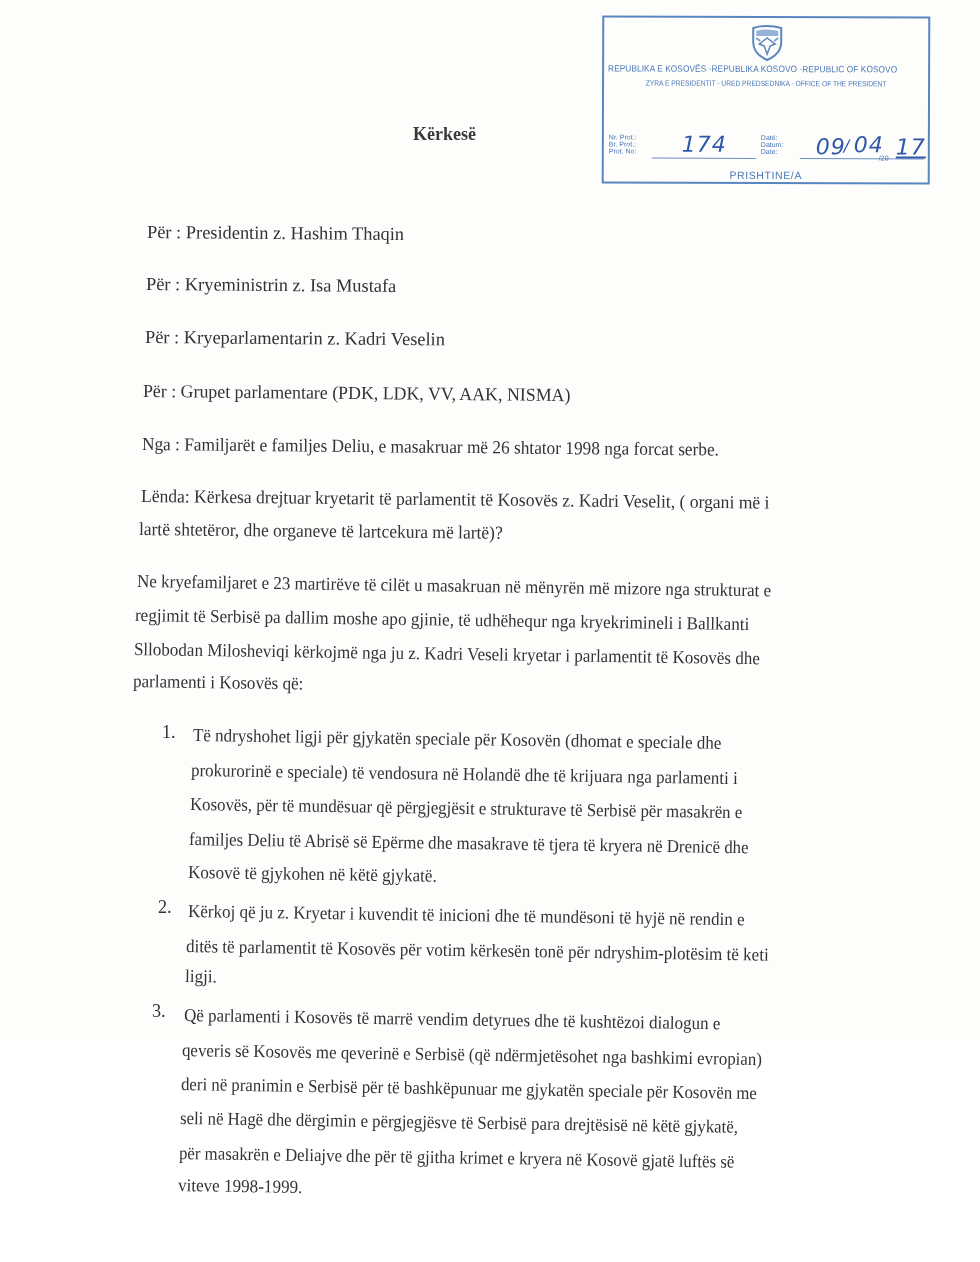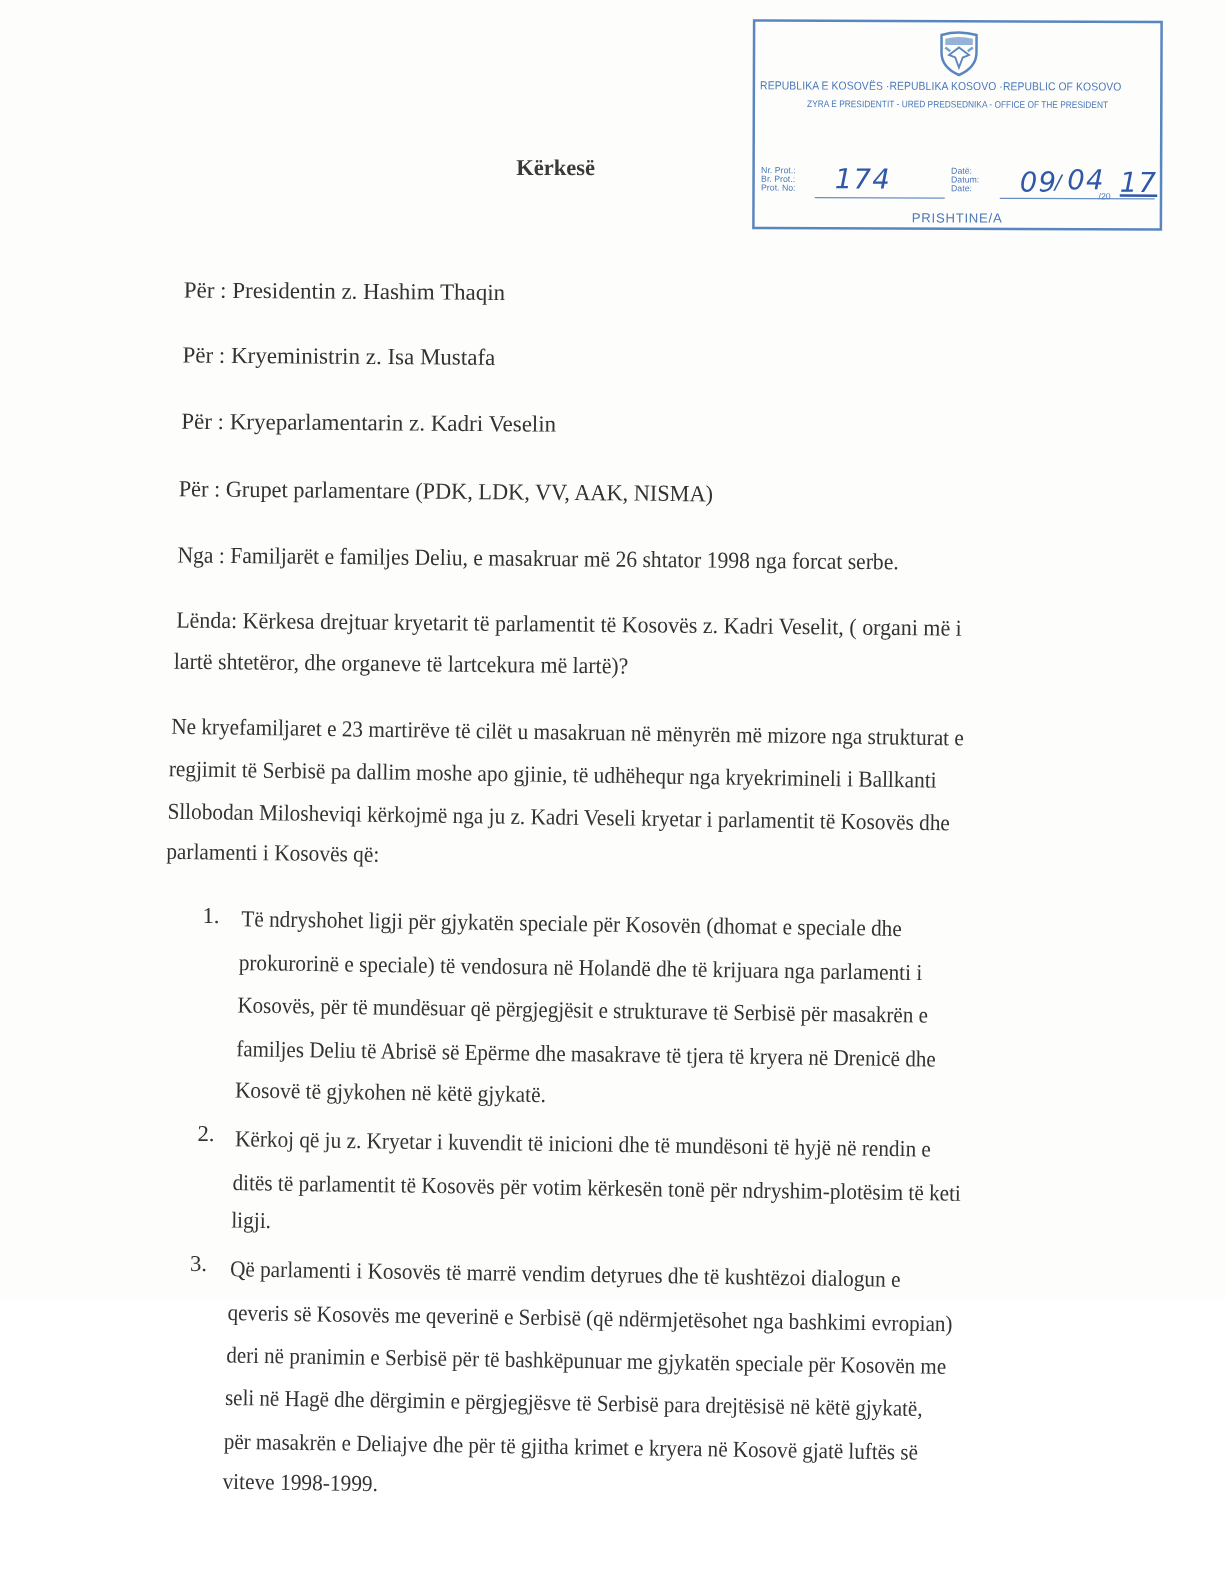--- a/index.html
+++ b/index.html
@@ -136,21 +136,21 @@
       <path d="M17 14 L25 20 L20 22 L17 30 L14 22 L9 20 Z" fill="#fdfdfc" stroke="#5a86c0" stroke-width="1.5"></path>
       <path d="M6 14 L10 17 M28 14 L24 17" stroke="#7aa0d0" stroke-width="2"></path>
     </svg>
     <div class="stamp-line1">REPUBLIKA E KOSOVËS ·REPUBLIKA KOSOVO ·REPUBLIC OF KOSOVO</div>
     <div class="stamp-line2">ZYRA E PRESIDENTIT - URED PREDSEDNIKA - OFFICE OF THE PRESIDENT</div>
 
     <div class="stamp-labels stamp-prot-labels">Nr. Prot.:
 Br. Prot.:
 Prot. No:</div>
     <div class="stamp-underline" style="left:48px; top:140px; width:104px;"></div>
-    <div class="stamp-hand" style="left:64px; top:114px;">174</div>
+    <div class="stamp-hand" style="left:78px; top:114px;">174</div>
 
     <div class="stamp-labels stamp-date-labels">Datë:
 Datum:
 Date:</div>
     <div class="stamp-underline" style="left:196px; top:140px; width:124px;"></div>
     <div class="stamp-hand" style="left:212px; top:116px;">09</div>
     <div class="stamp-hand" style="left:240px; top:118px; font-size:16px;">/</div>
     <div class="stamp-hand" style="left:250px; top:114px;">04</div>
     <div class="stamp-yearprefix">/20</div>
     <div class="stamp-hand" style="left:292px; top:116px;text-decoration:underline;">17</div>

